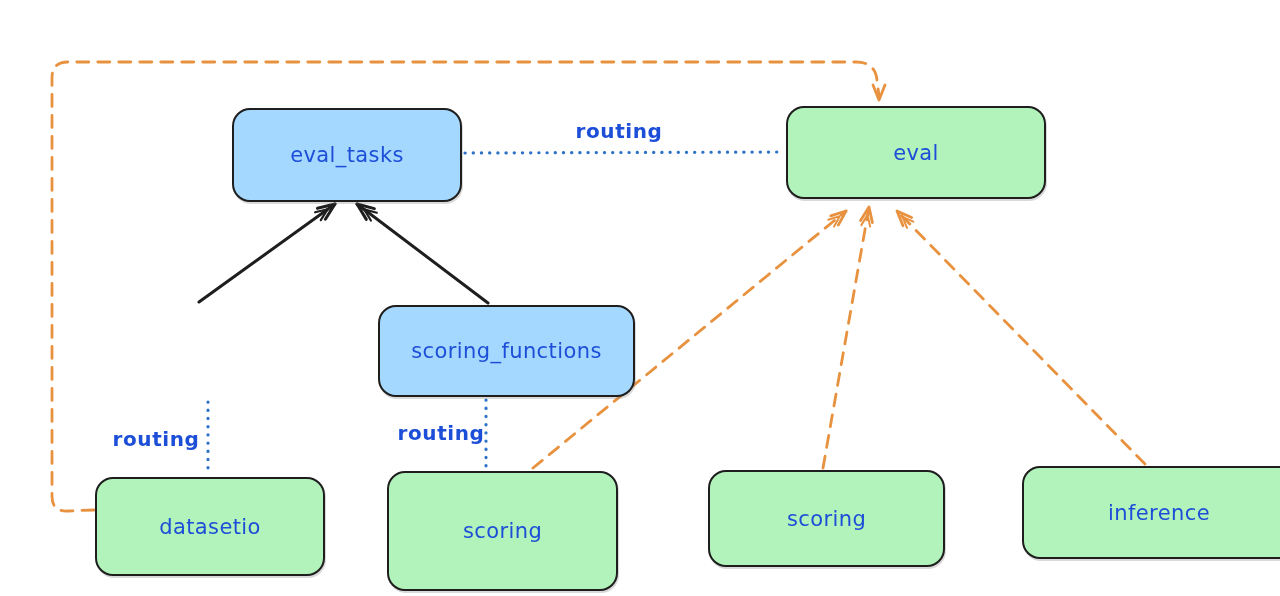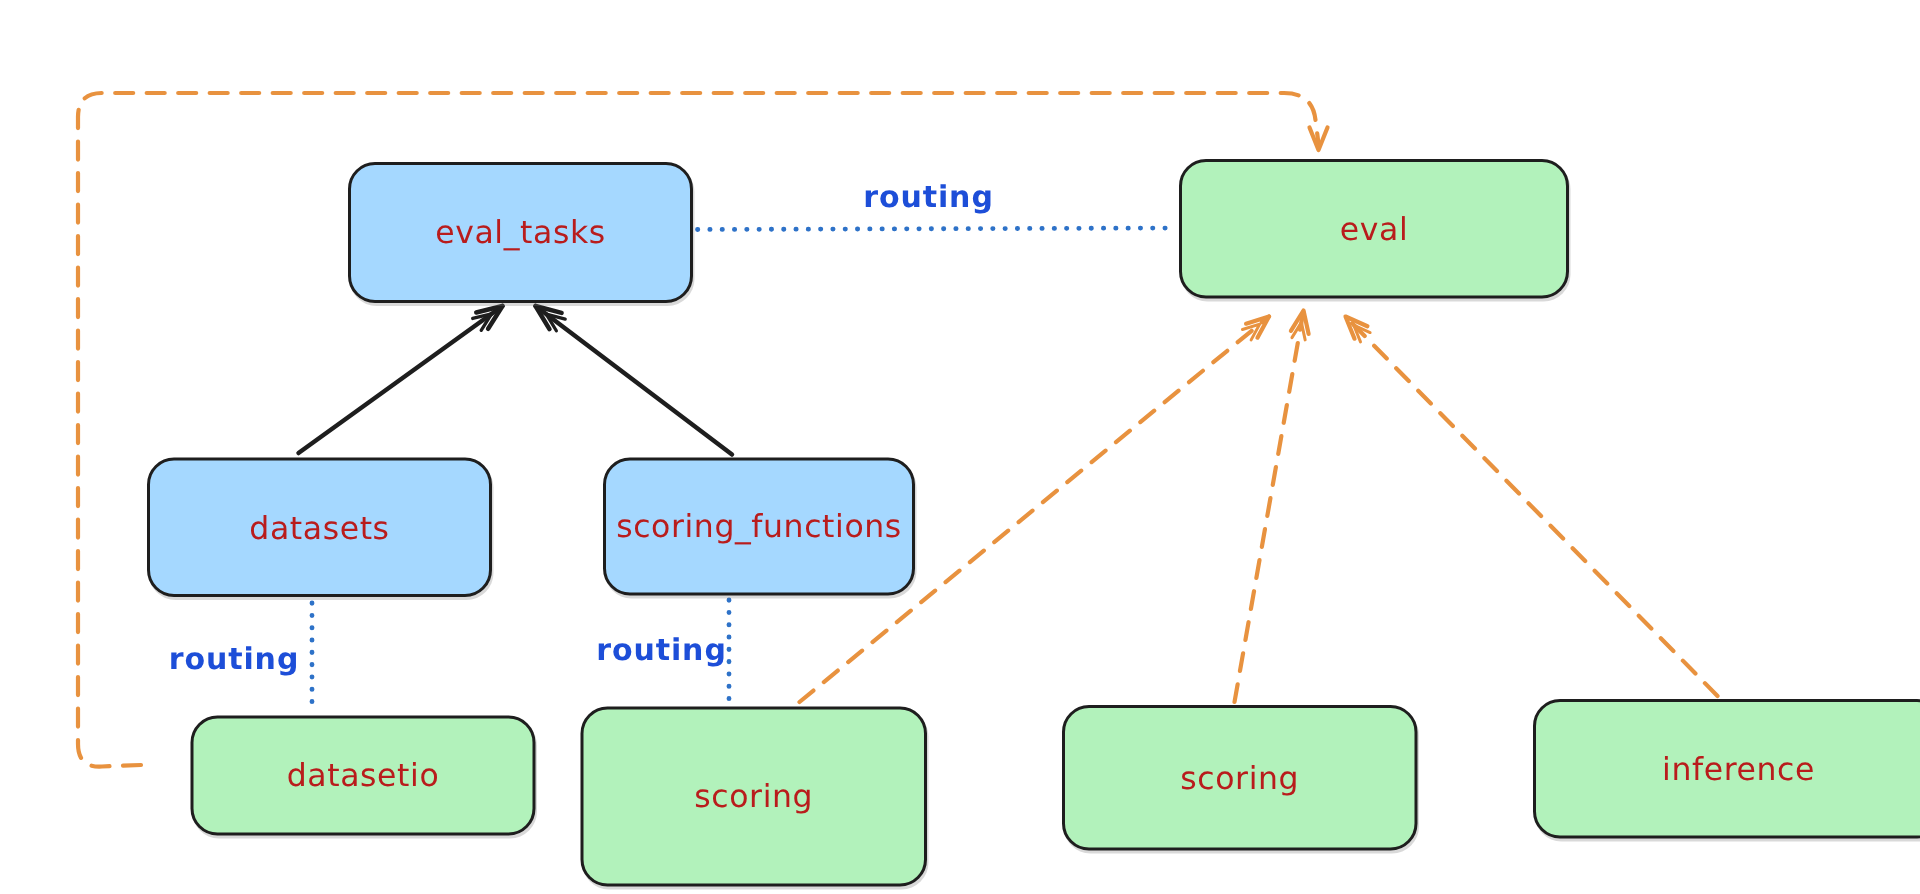--- a/index.html
+++ b/index.html
@@ -25,21 +25,21 @@
   .node {
     position: absolute;
     box-sizing: border-box;
     display: flex;
     align-items: center;
     justify-content: center;
     border: 2.8px solid #1e1e1e;
     border-radius: 18px;
     font-size: 21px;
     letter-spacing: 0.4px;
-    color: #b91c1c;
+    color: #1d4ed8;
     box-shadow: 1px 2px 0 rgba(120,120,120,0.28);
     white-space: nowrap;
   }
   .node.blue  { background: #a5d8ff; }
   .node.green { background: #b2f2bb; }
 
   .routing-label {
     position: absolute;
     transform: translate(-50%, -50%);
     font-size: 20px;
@@ -99,29 +99,26 @@
   </svg>
 
   <div class="node blue" style="left:232px; top:108px; width:230px; height:94px;">
     <span>eval_tasks</span>
   </div>
 
   <div class="node green" style="left:786px; top:106px; width:260px; height:93px;">
     <span>eval</span>
   </div>
 
-  <div class="node blue" style="left:98px; top:305px; width:230px; height:93px;">
-    <span>datasets</span>
-  </div>
 
-  <div class="node blue" style="left:378px; top:305px; width:208px; height:92px;margin-left:24px;">
+  <div class="node blue" style="left:378px; top:305px; width:257px; height:92px;">
     <span>scoring_functions</span>
   </div>
 
-  <div class="node green" style="left:95px; top:477px; width:230px; height:80px;margin-left:32px;">
+  <div class="node green" style="left:95px; top:477px; width:230px; height:99px;">
     <span>datasetio</span>
   </div>
 
   <div class="node green" style="left:387px; top:471px; width:231px; height:120px;">
     <span>scoring</span>
   </div>
 
   <div class="node green" style="left:708px; top:470px; width:237px; height:97px;">
     <span>scoring</span>
   </div>

